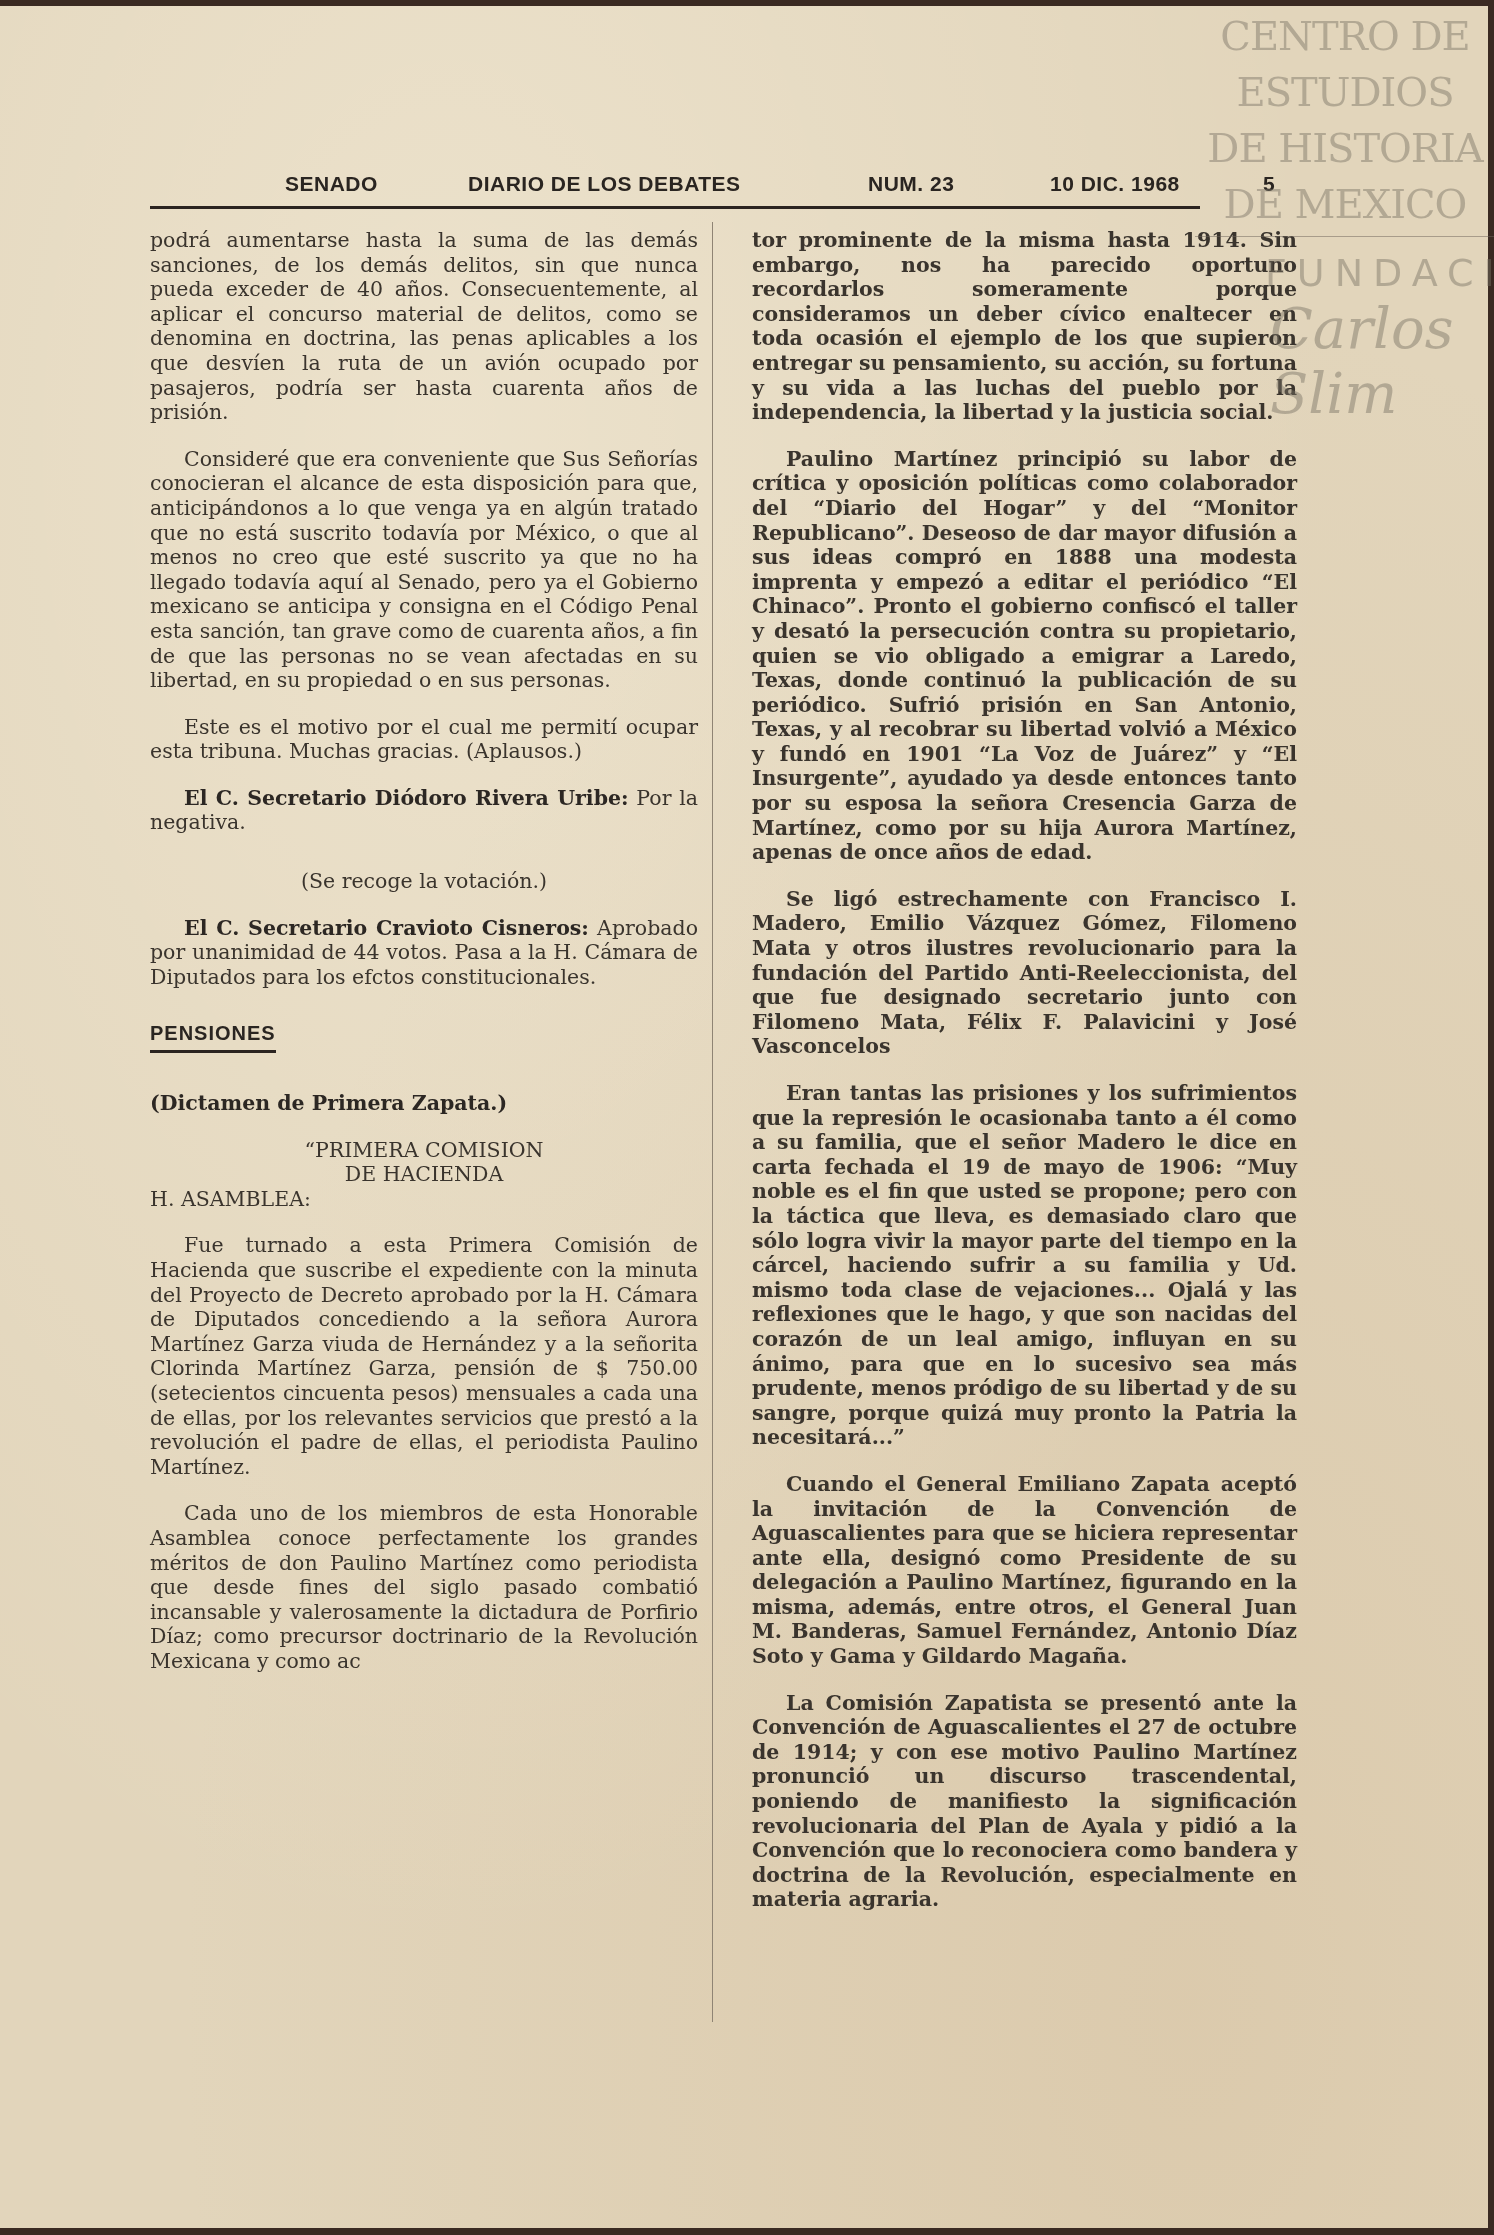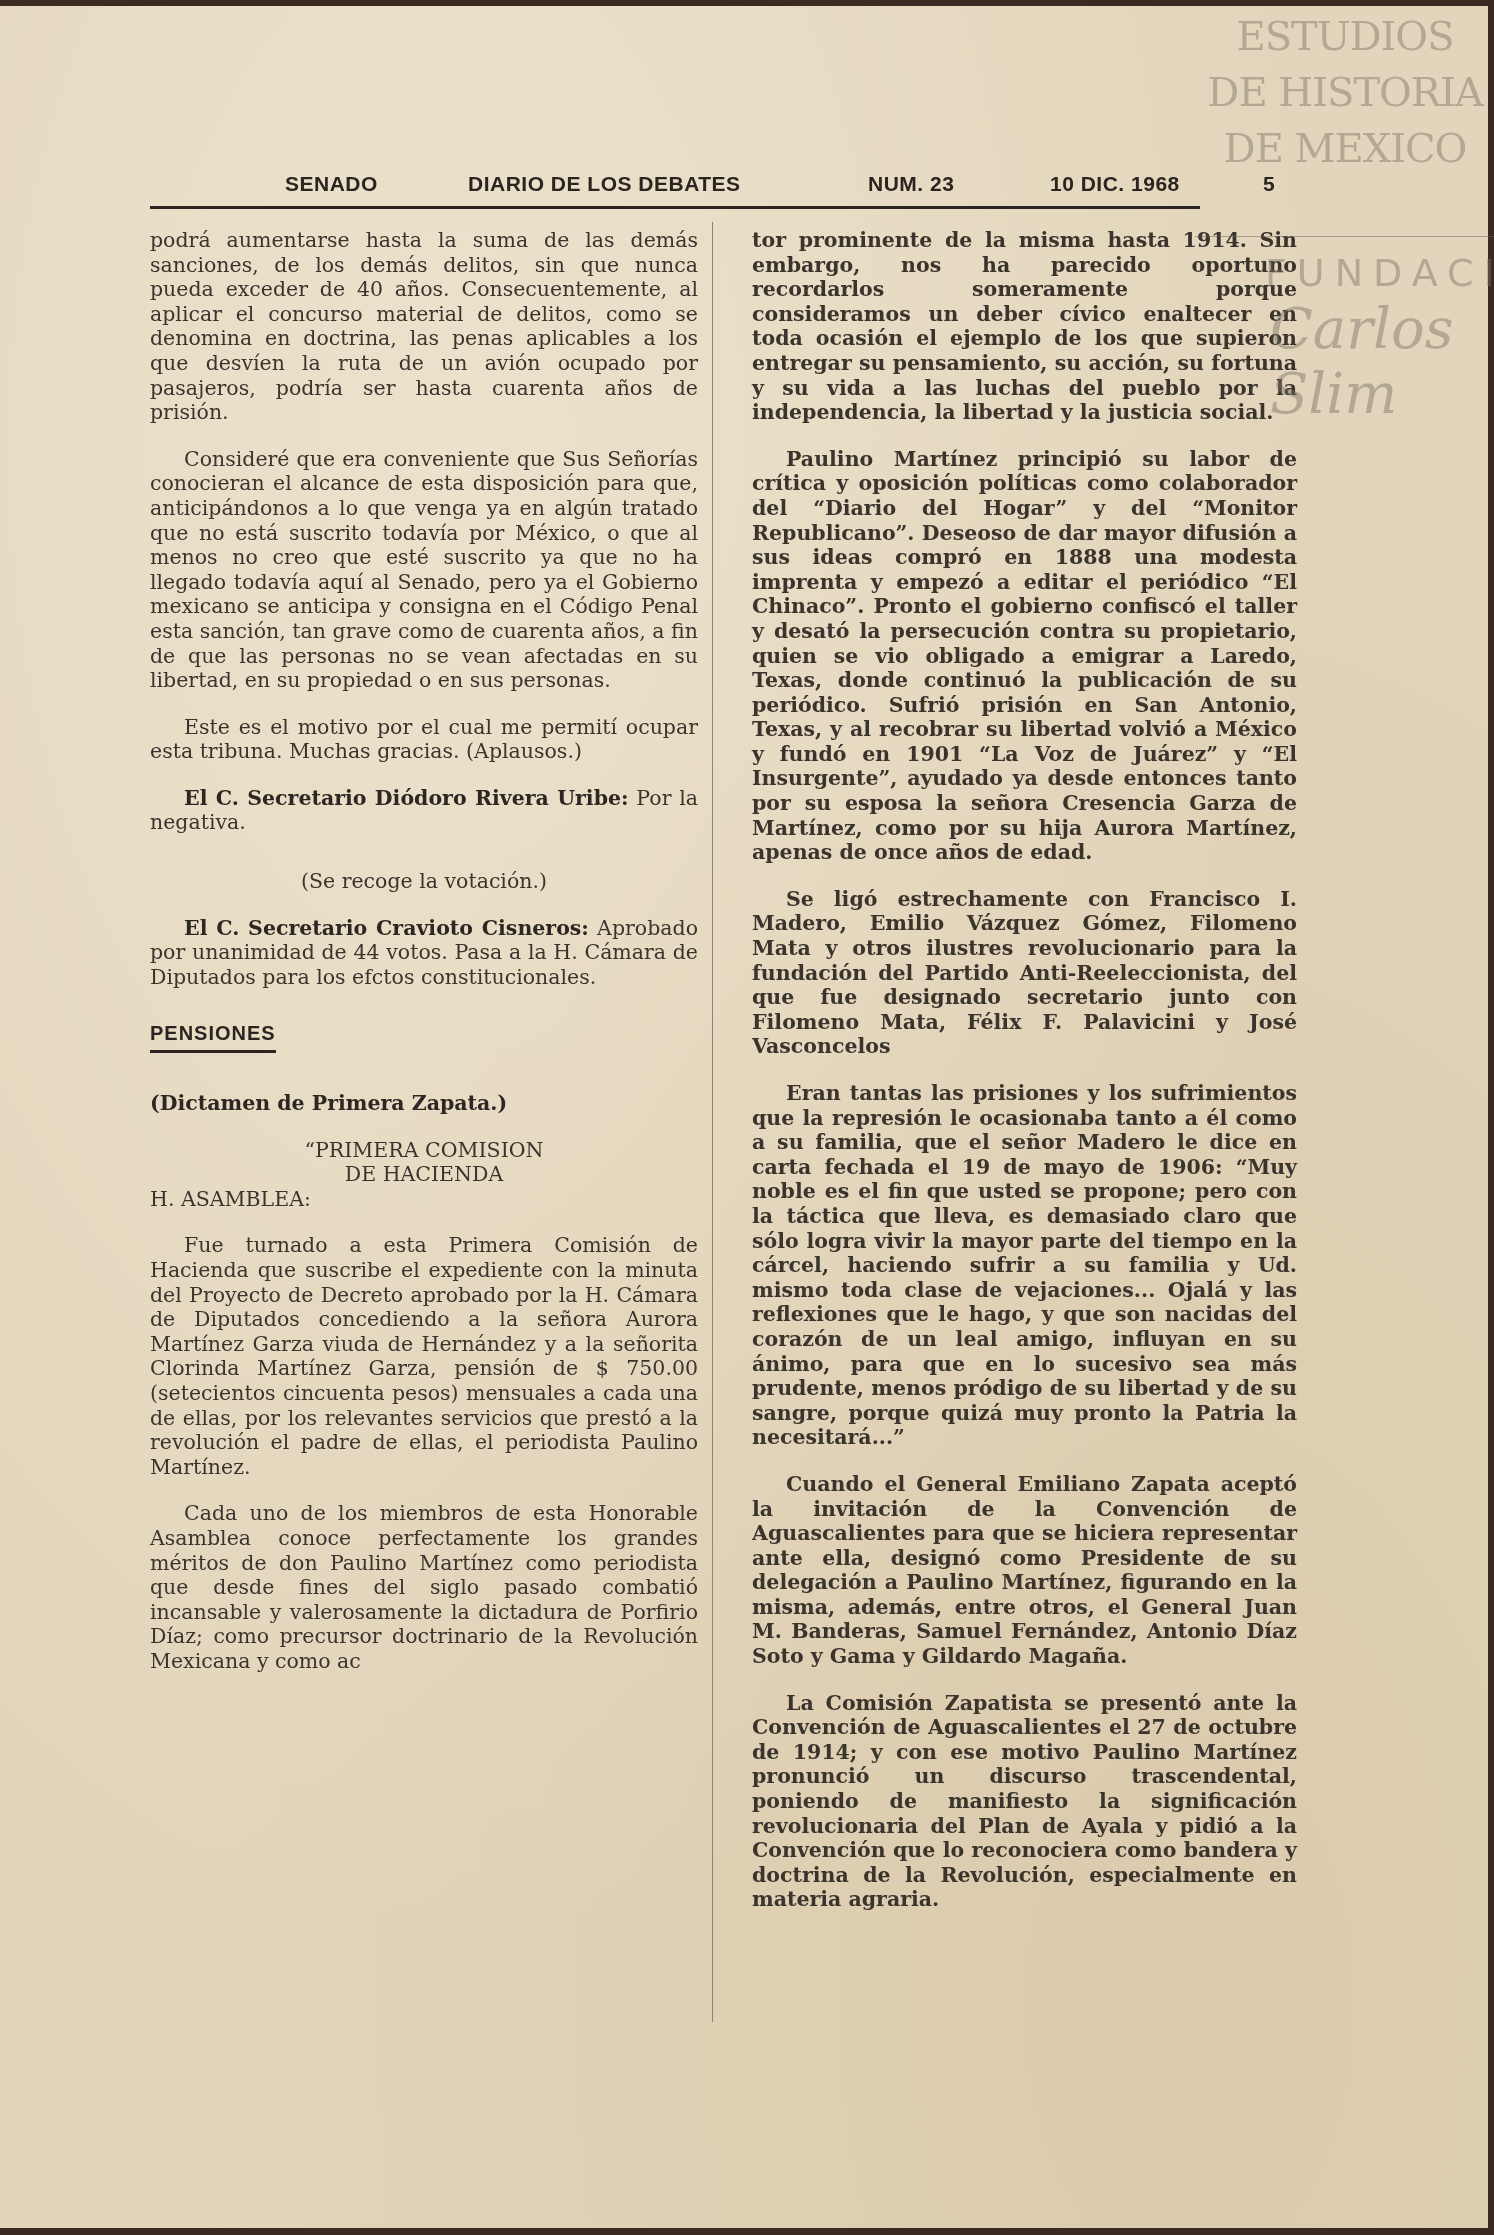--- a/index.html
+++ b/index.html
@@ -103,20 +103,21 @@
   <div class="col col-right">
     <p class="noindent">tor prominente de la misma hasta 1914. Sin embargo, nos ha parecido oportuno recordarlos someramente porque consideramos un deber cívico enaltecer en toda ocasión el ejemplo de los que supieron entregar su pensamiento, su acción, su fortuna y su vida a las luchas del pueblo por la independencia, la libertad y la justicia social.</p>
     <p>Paulino Martínez principió su labor de crítica y oposición políticas como colaborador del “Diario del Hogar” y del “Monitor Republicano”. Deseoso de dar mayor difusión a sus ideas compró en 1888 una modesta imprenta y empezó a editar el periódico “El Chinaco”. Pronto el gobierno confiscó el taller y desató la persecución contra su propietario, quien se vio obligado a emigrar a Laredo, Texas, donde continuó la publicación de su periódico. Sufrió prisión en San Antonio, Texas, y al recobrar su libertad volvió a México y fundó en 1901 “La Voz de Juárez” y “El Insurgente”, ayudado ya desde entonces tanto por su esposa la señora Cresencia Garza de Martínez, como por su hija Aurora Martínez, apenas de once años de edad.</p>
     <p>Se ligó estrechamente con Francisco I. Madero, Emilio Vázquez Gómez, Filomeno Mata y otros ilustres revolucionario para la fundación del Partido Anti-Reeleccionista, del que fue designado secretario junto con Filomeno Mata, Félix F. Palavicini y José Vasconcelos</p>
     <p>Eran tantas las prisiones y los sufrimientos que la represión le ocasionaba tanto a él como a su familia, que el señor Madero le dice en carta fechada el 19 de mayo de 1906: “Muy noble es el fin que usted se propone; pero con la táctica que lleva, es demasiado claro que sólo logra vivir la mayor parte del tiempo en la cárcel, haciendo sufrir a su familia y Ud. mismo toda clase de vejaciones... Ojalá y las reflexiones que le hago, y que son nacidas del corazón de un leal amigo, influyan en su ánimo, para que en lo sucesivo sea más prudente, menos pródigo de su libertad y de su sangre, porque quizá muy pronto la Patria la necesitará...”</p>
     <p>Cuando el General Emiliano Zapata aceptó la invitación de la Convención de Aguascalientes para que se hiciera representar ante ella, designó como Presidente de su delegación a Paulino Martínez, figurando en la misma, además, entre otros, el General Juan M. Banderas, Samuel Fernández, Antonio Díaz Soto y Gama y Gildardo Magaña.</p>
     <p>La Comisión Zapatista se presentó ante la Convención de Aguascalientes el 27 de octubre de 1914; y con ese motivo Paulino Martínez pronunció un discurso trascendental, poniendo de manifiesto la significación revolucionaria del Plan de Ayala y pidió a la Convención que lo reconociera como bandera y doctrina de la Revolución, especialmente en materia agraria.</p>
   </div>
 
   <div class="watermark wm-centro">
+    <div>CENTRO DE</div>
     <div>ESTUDIOS</div>
     <div>DE HISTORIA</div>
     <div>DE MEXICO</div>
   </div>
   <div class="wm-line"></div>
   <div class="wm-fund">FUNDACIÓN</div>
   <div class="wm-slim">Carlos Slim</div>
 </div>
 
 </body></html>

